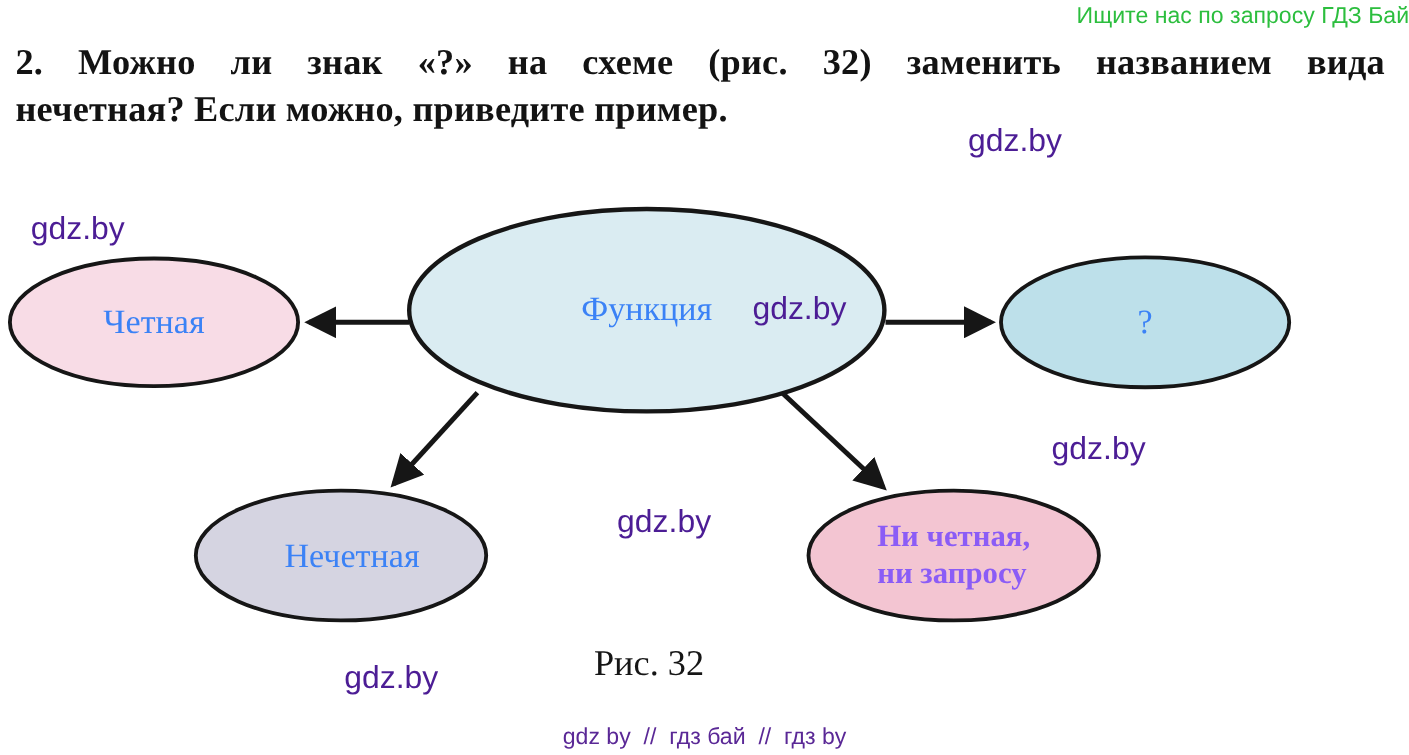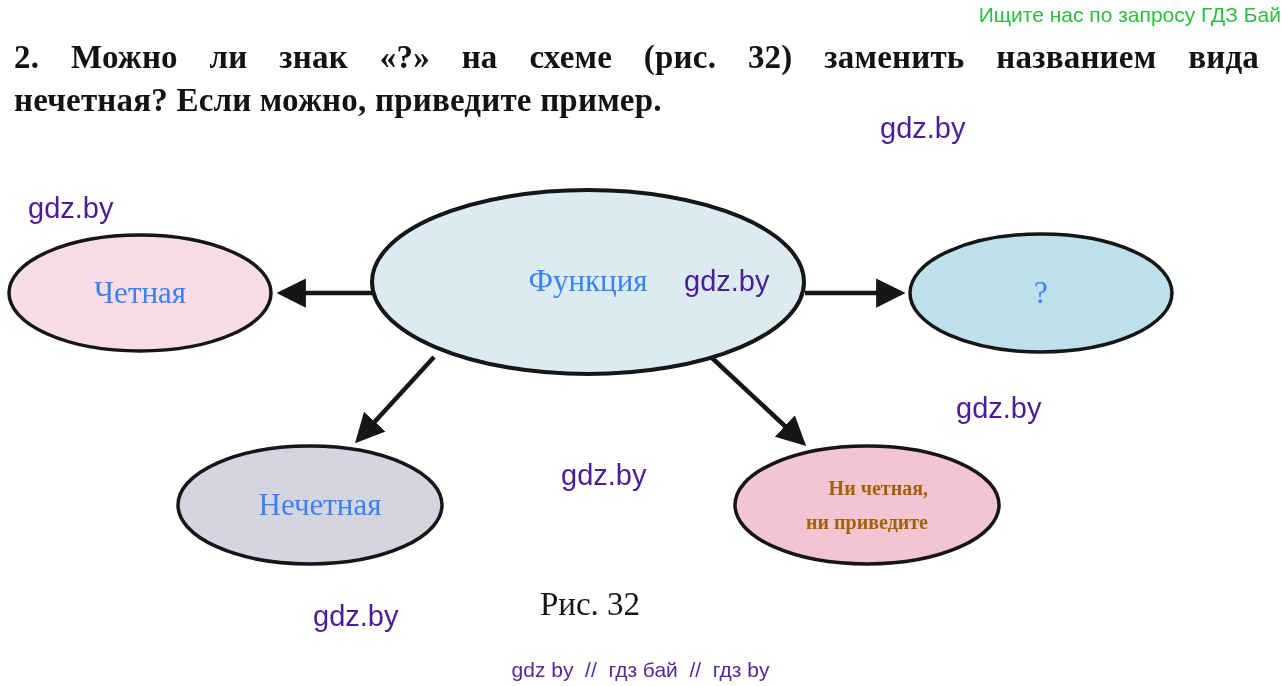--- a/index.html
+++ b/index.html
@@ -15,22 +15,22 @@
            line-height:43px;letter-spacing:0.2px;color:#131313;font-family:Liberation Serif, serif;}
   .problem .l1{text-align:justify;text-align-last:justify;}
   .problem .num{font-weight:700;}
 
   .diagram{top:0;left:0;width:1281px;height:686px;}
 
   .wm{font-family:"Liberation Sans",sans-serif;font-size:29px;color:#4c1d95;line-height:1.2;}
 
   .nlabel{font-weight:400;font-size:31px;transform:translate(-50%,-50%);
           white-space:nowrap;color:#3b82f6;}
-  .nlabel2{font-weight:700;font-size:20px;line-height:34px;transform:translate(-50%,-50%);
-           text-align:right;white-space:nowrap;color:#a16207;}
+  .nlabel2{font-weight:700;font-size:28px;line-height:34px;transform:translate(-50%,-50%);
+           text-align:left;white-space:nowrap;color:#8b5cf6;}
 
   .caption{font-size:33px;line-height:1;transform:translateX(-50%);white-space:nowrap;color:#161616;}
 
   .footer{top:659px;left:0;width:100%;text-align:center;line-height:1;
           font-family:"Liberation Sans",sans-serif;font-size:21px;color:#5a2896;
           white-space:pre;}
 </style>
 </head>
 <body>
 
@@ -61,21 +61,21 @@
     <line x1="434" y1="357" x2="358" y2="440" stroke="#161616" stroke-width="4.5" marker-end="url(#ah)"></line>
     <line x1="711" y1="357" x2="803" y2="443" stroke="#161616" stroke-width="4.5" marker-end="url(#ah)"></line>
   </svg>
 
   <div class="abs nlabel" style="left:588px;top:281px;">Функция</div>
   <div class="abs nlabel" style="left:140px;top:293px;">Четная</div>
   <div class="abs nlabel" style="left:1041px;top:293px;">?</div>
   <div class="abs nlabel" style="left:320px;top:505px;">Нечетная</div>
   <div class="abs nlabel2" style="left:867px;top:505px;">
     <div>Ни четная,</div>
-    <div>ни приведите</div>
+    <div>ни запросу</div>
   </div>
 
   <div class="abs wm" style="left:880px;top:111px;">gdz.by</div>
   <div class="abs wm" style="left:28px;top:191px;">gdz.by</div>
   <div class="abs wm" style="left:684px;top:264px;">gdz.by</div>
   <div class="abs wm" style="left:956px;top:391px;">gdz.by</div>
   <div class="abs wm" style="left:561px;top:458px;">gdz.by</div>
   <div class="abs wm" style="left:313px;top:599px;">gdz.by</div>
 
   <div class="abs caption" style="left:590px;top:588px;">Рис. 32</div>

